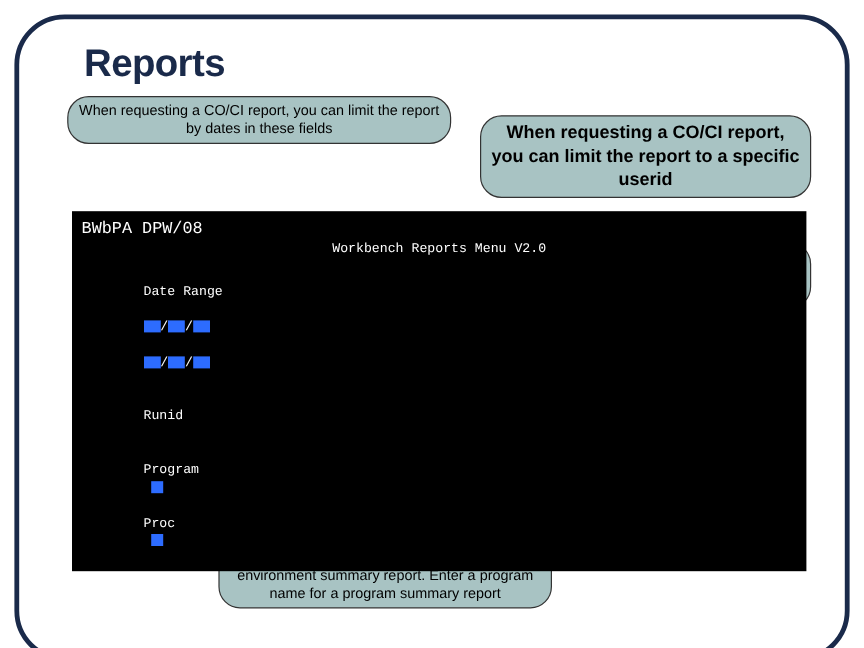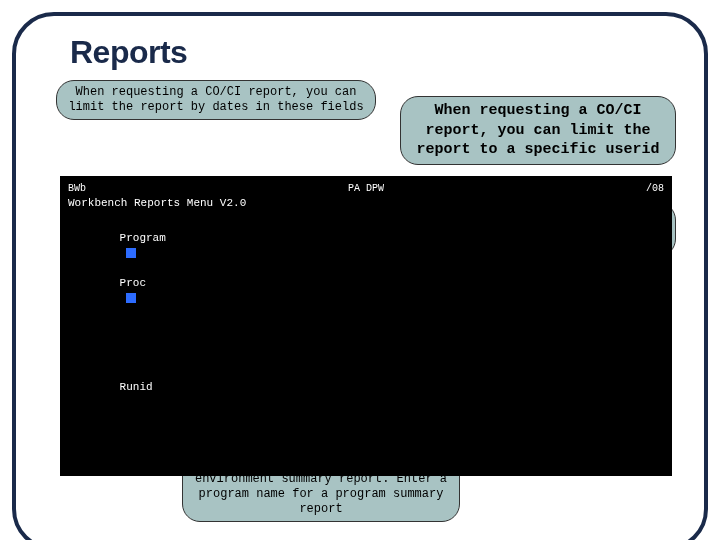--- a/index.html
+++ b/index.html
@@ -9,30 +9,30 @@
     border: 4px solid #1a2a4a; border-radius: 42px; background: #fff;
   }
   .title {
     position: absolute; left: 54px; top: 18px;
     font-family: "Arial Black", Arial, sans-serif; font-weight: 900;
     font-size: 32px; color: #1a2a4a; letter-spacing: -0.5px;
   }
   .callout {
     position: absolute; background: #a8c3c3; border: 1px solid #333;
     border-radius: 18px; padding: 4px 8px; font-size: 12px; line-height: 1.25;
-    text-align: center; color: #000; font-family: Liberation Mono, monospace;
+    text-align: center; color: #000;
   }
   .callout.big { font-size: 15px; font-weight: bold; line-height: 1.3; }
   .term {
     position: absolute; left: 44px; top: 160px; width: 612px; height: 300px;
     background: #000; color: #fff;
     font-family: "Courier New", Courier, monospace; font-size: 11px;
     padding: 6px 8px; line-height: 1.35; overflow: hidden;
   }
-  .term .hdr { display: flex; justify-content: space-between; font-size: 10px; }      
+  .term .hdr { display: flex; font-size: 14px; }      
   .bfbox { display: inline-block; background: #2d6cff; height: 10px; min-width: 10px; vertical-align: middle; }
   .tline { white-space: pre; }
   .ind1 { margin-left: 12px; }
 </style>
 </head>
 <body>
 
 <div class="slide">
 
   <div class="title">Reports</div>
@@ -46,35 +46,42 @@
   <div class="callout" style="left:414px; top:256px; width:240px;">Enter a screen number to get the environment summary report</div>
 
   <div class="callout" style="left:166px; top:436px; width:278px;">Enter a proc or program name for an environment summary report.   Enter a program name for a program summary report</div>
 
   <div class="term">
     <div class="hdr">
       <span>BWb</span>
       <span>PA DPW</span>
       <span>/08</span>
     </div>
-    <div class="tline" style="">Workbench Reports Menu V2.0</div>
+    <div class="tline" style="text-align:center;">Workbench Reports Menu V2.0</div>
     <div style="height:6px;"></div>
 
 
+    <div class="tline ind1">
+      <span>Date Range</span>
+      <span>  </span>
+      <span><span class="bfbox" style="width:14px;"></span>/<span class="bfbox" style="width:14px;"></span>/<span class="bfbox" style="width:14px;"></span></span>
+      <span>  </span>
+      <span><span class="bfbox" style="width:14px;"></span>/<span class="bfbox" style="width:14px;"></span>/<span class="bfbox" style="width:14px;"></span></span>
+    </div>
+
+    <div class="tline ind1">
+      <span>Runid</span>
+    </div>
 
     <div class="tline ind1">
       <span>Program</span>
       <span> </span><span class="bfbox" style="width:10px;"></span>
       <span>  </span>
       <span>Proc</span>
       <span> </span><span class="bfbox" style="width:10px;"></span>
       <span>  </span>
       
       
     </div>
 
-    <div class="tline ind1">
-      <span>Runid</span>
-    </div>
-
   </div>
 
 </div>
 
 </body></html>

